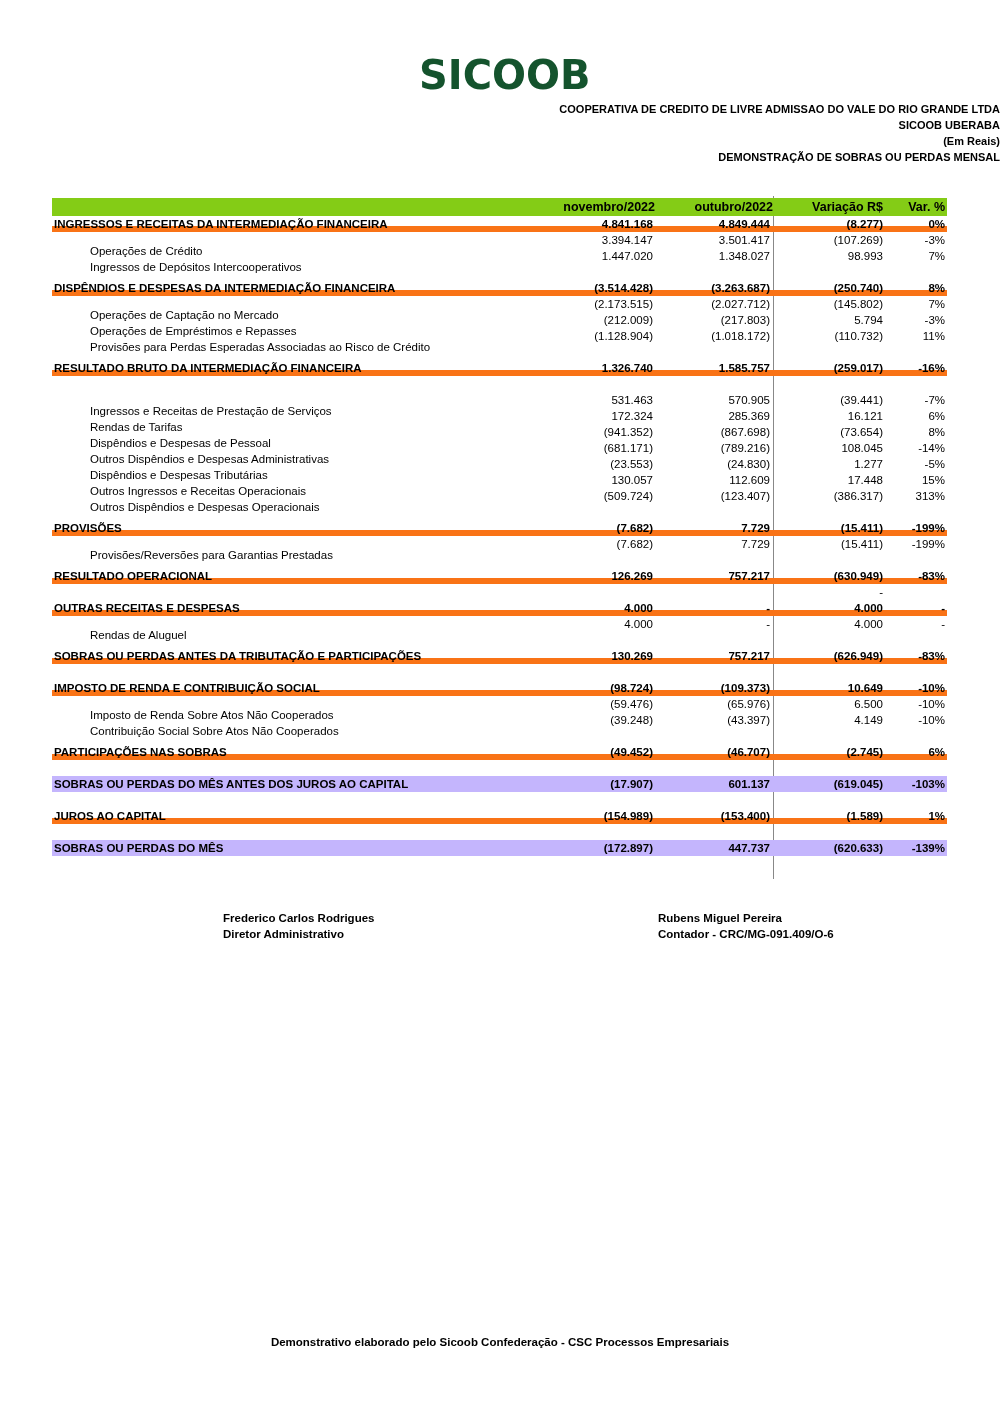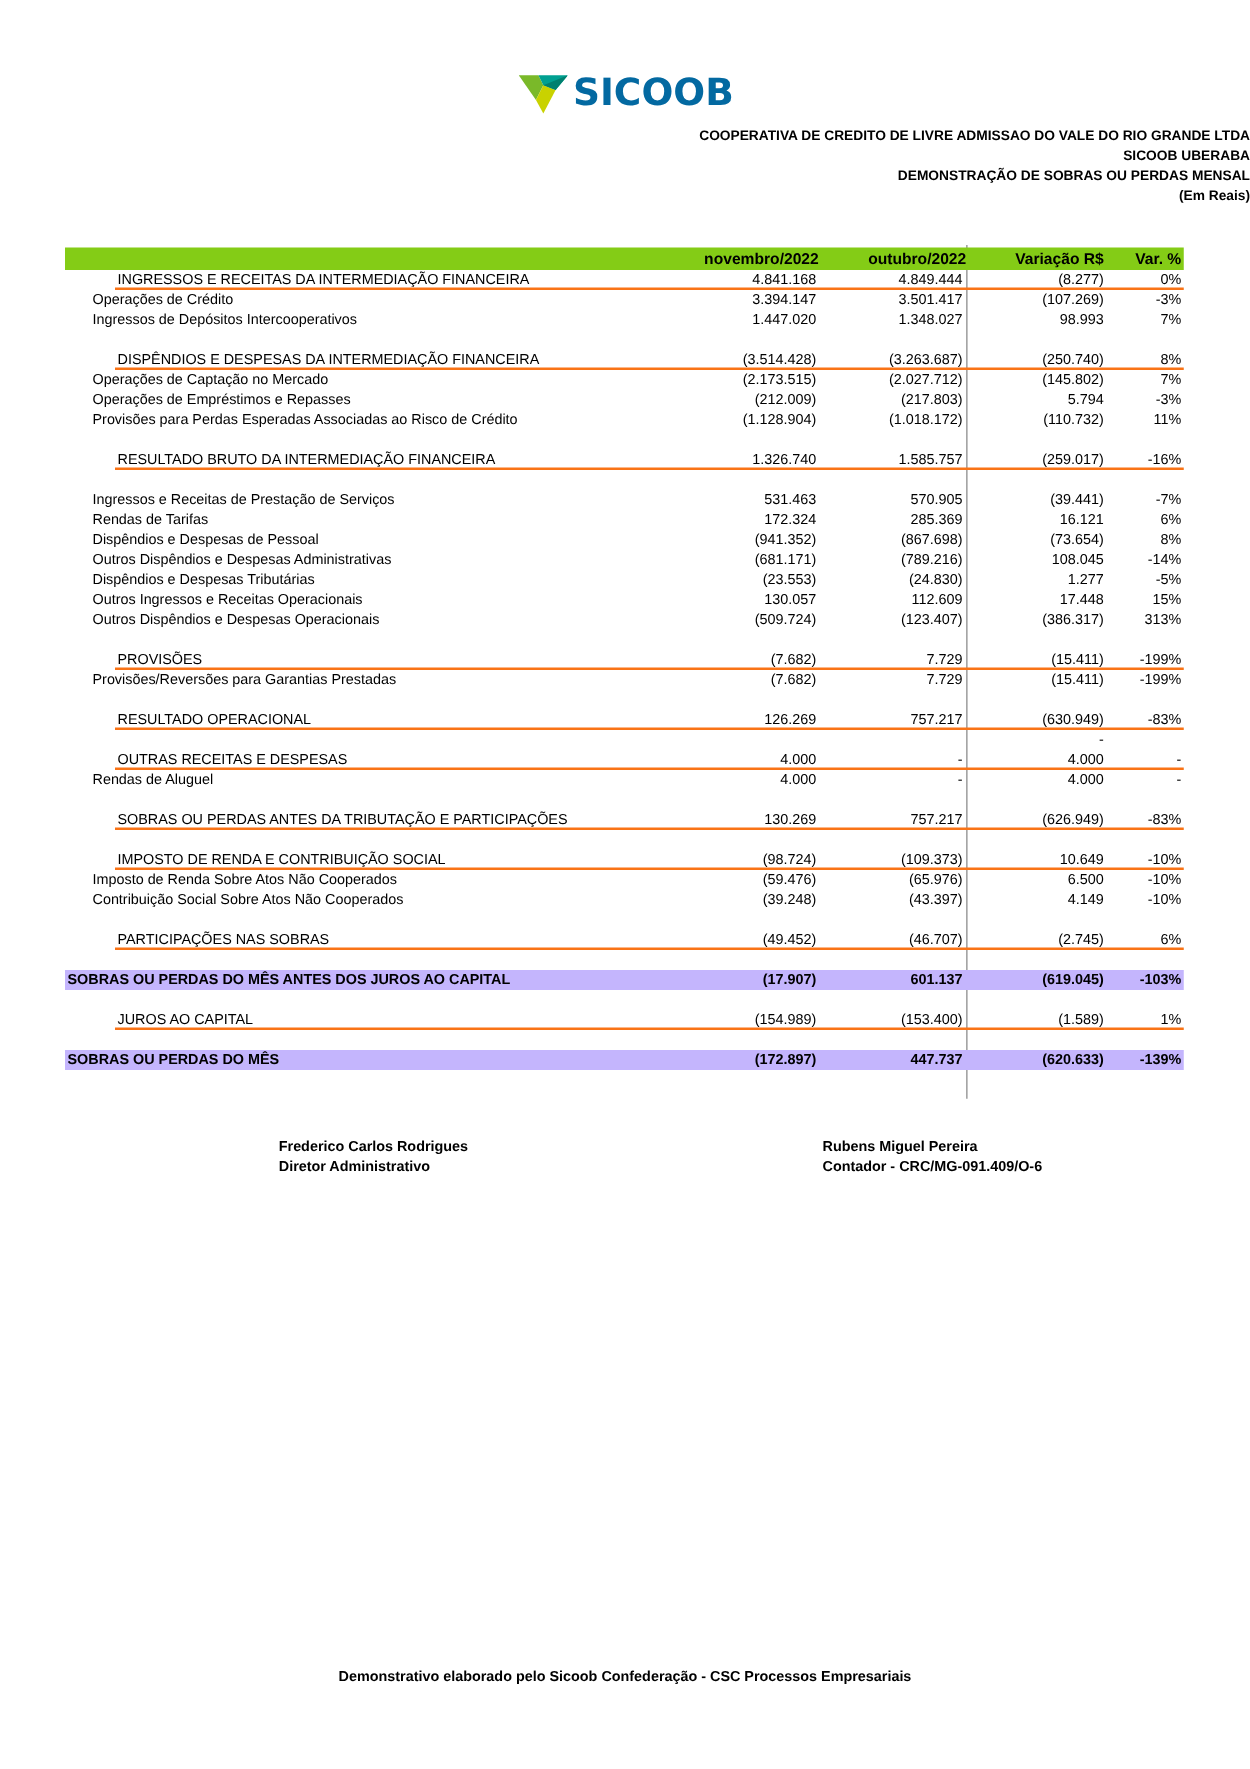--- a/index.html
+++ b/index.html
@@ -1,31 +1,31 @@
 <!DOCTYPE html>
 <html><head>
 <meta charset="utf-8">
 <style>
   html, body { margin: 0; padding: 0; background: #ffffff; }
   body { width: 1000px; height: 1415px; position: relative; font-family: "Liberation Sans", sans-serif; color: #000; overflow: hidden; }
   .logo { position: absolute; left: 415px; top: 57px; width: 172px; height: 36px; display: flex; align-items: center; }
   .logo svg { display: block; }
-  .logo-text { font-family: "DejaVu Sans", sans-serif; font-weight: bold; font-size: 30px; color: #0369a1; letter-spacing: 0px; margin-left: 4px; line-height: 36px; }
+  .logo-text { font-family: "DejaVu Sans", sans-serif; font-weight: bold; font-size: 40px; color: #14532d; letter-spacing: 0px; margin-left: 4px; line-height: 36px; }
   .header { position: absolute; left: 0; top: 101px; width: 1000px; text-align: right; font-weight: bold; font-size: 11px; line-height: 16px; }
   .header div { height: 16px; }
 
   .table { position: absolute; left: 52px; top: 198px; width: 895px; font-size: 11.5px; }
   .vline { position: absolute; left: 773px; top: 196px; width: 1px; height: 683px; background: #888; }
   .row { position: relative; height: 16px; line-height: 16px; white-space: nowrap; }
   .row.head { height: 18px; line-height: 18px; background: #84cc16; font-weight: bold; font-size: 12.5px; }
-  .row.group { font-weight: normal; border-bottom: 2px solid #f97316; box-sizing: border-box; margin-left: 40px; }
+  .row.group { font-weight: bold; border-bottom: 6px solid #f97316; box-sizing: border-box; }
   .row.shade { background: #c4b5fd; font-weight: bold; }
   .row.spacer { height: 16px; }
   .label { position: absolute; left: 2px; top: 0; }
-  .row.item .label { left: 22px; }
+  .row.item .label { left: 38px; margin-top: 11px; }
   .c1, .c2, .c3, .c4 { position: absolute; top: 0; text-align: right; }
   .c1 { right: 294px; width: 120px; }
   .c2 { right: 177px; width: 120px; }
   .c3 { right: 64px; width: 120px; }
   .c4 { right: 2px; width: 60px; }
   .row.head .c1 { right: 292px; }
   .row.head .c2 { right: 174px; }
 
   .sig { position: absolute; top: 910px; font-weight: bold; font-size: 11.5px; line-height: 16px; }
   .sig.left { left: 223px; }
@@ -41,22 +41,22 @@
     <polygon points="16,2 40,2 30,14 20,10" fill="#00a091"></polygon>
     <polygon points="14,22 20,10 30,14 20,33" fill="#c9d200"></polygon>
     <polygon points="20,10 30,14 40,2" fill="#00806f"></polygon>
   </svg>
   <span class="logo-text">SICOOB</span>
 </div>
 
 <div class="header">
   <div>COOPERATIVA DE CREDITO DE LIVRE ADMISSAO DO VALE DO RIO GRANDE LTDA</div>
   <div>SICOOB UBERABA</div>
+  <div>(Em Reais)</div>
   <div>DEMONSTRAÇÃO DE SOBRAS OU PERDAS MENSAL</div>
-  <div>(Em Reais)</div>
 </div>
 
 <div class="vline"></div>
 
 <div class="table">
   <div class="row head">
     <span class="c1">novembro/2022</span>
     <span class="c2">outubro/2022</span>
     <span class="c3">Variação R$</span>
     <span class="c4">Var. %</span>

